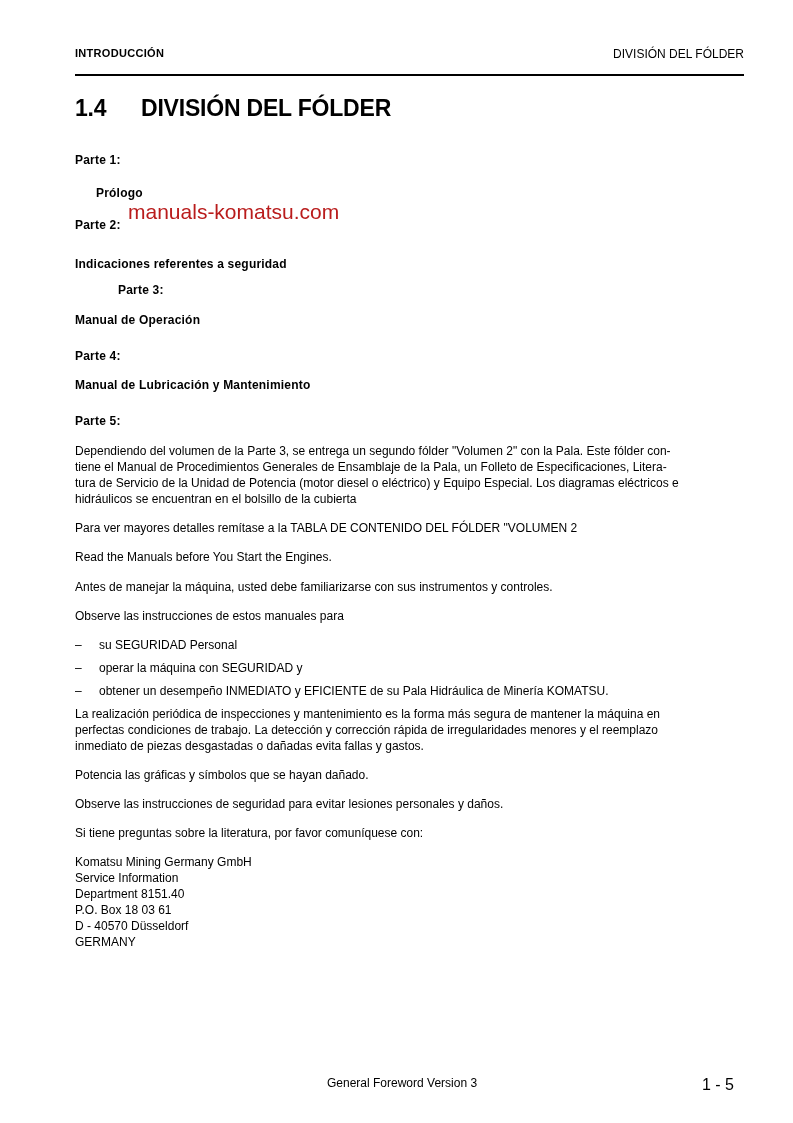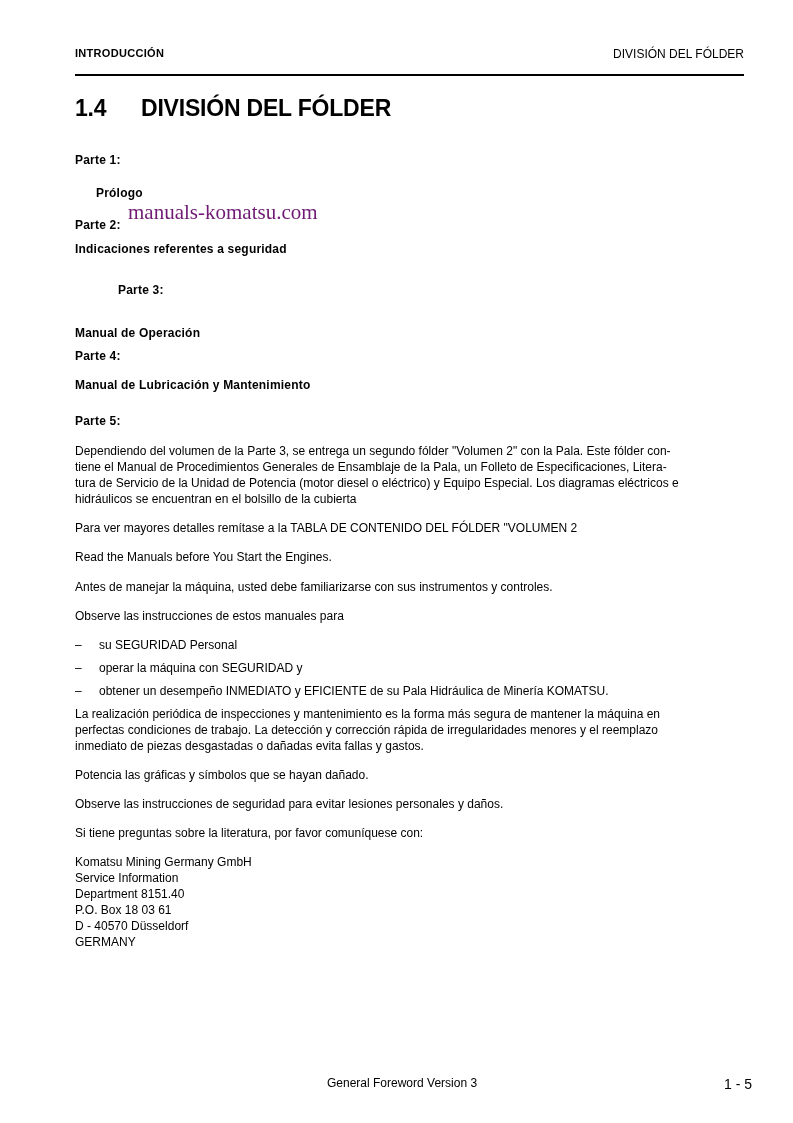--- a/index.html
+++ b/index.html
@@ -18,48 +18,48 @@
       position: absolute; left: 75px; width: 669px; top: 74px; height: 2px; background: #000;
     }
     .h1 {
       left: 75px; top: 95px; font-size: 23px; font-weight: bold; letter-spacing: -0.2px;
     }
     .h1 .num { display: inline-block; width: 66px; }
     .label {
       left: 75px; font-size: 12px; font-weight: bold; letter-spacing: 0.2px;
     }
     .watermark {
-      left: 128px; top: 200px; font-size: 21px; color: #701a75; font-family: Liberation Serif, serif;
+      left: 128px; top: 200px; font-size: 21px; color: #b91c1c;
     }
     .line { left: 75px; font-size: 12px; }
     .bullet { left: 75px; font-size: 12px; }
     .bullet .dash { display: inline-block; width: 24px; }
     .addr { position: absolute; left: 75px; top: 854px; font-size: 12px; line-height: 16px; }
     .addr div { white-space: nowrap; }
     .footer-center { left: 327px; top: 1076px; font-size: 12px; }
-    .footer-right { right: 41px; top: 1076px; font-size: 14px; }
+    .footer-right { right: 59px; top: 1076px; font-size: 16px; }
   </style>
 </head>
 <body>
 
 <div class="abs hdr-left">INTRODUCCIÓN</div>
 <div class="abs hdr-right">DIVISIÓN DEL FÓLDER</div>
 <div class="hdr-rule"></div>
 
 <div class="abs h1">
   <span class="num">1.4</span><span>DIVISIÓN DEL FÓLDER</span>
 </div>
 
 <div class="abs label" style="top:153px;">Parte 1:</div>
 <div class="abs label" style="top:186px;padding-left:21px;">Prólogo</div>
 <div class="abs label" style="top:218px;">Parte 2:</div>
 <div class="abs watermark">manuals-komatsu.com</div>
-<div class="abs label" style="top:242px;">Indicaciones referentes a seguridad</div>
+<div class="abs label" style="top:257px;">Indicaciones referentes a seguridad</div>
 <div class="abs label" style="top:283px;margin-left:43px;">Parte 3:</div>
-<div class="abs label" style="top:326px;">Manual de Operación</div>
+<div class="abs label" style="top:313px;">Manual de Operación</div>
 <div class="abs label" style="top:349px;">Parte 4:</div>
 <div class="abs label" style="top:378px;">Manual de Lubricación y Mantenimiento</div>
 <div class="abs label" style="top:414px;">Parte 5:</div>
 
 <div class="abs line" style="top:444px;">Dependiendo del volumen de la Parte 3, se entrega un segundo fólder "Volumen 2" con la Pala. Este fólder con-</div>
 <div class="abs line" style="top:460px;">tiene el Manual de Procedimientos Generales de Ensamblaje de la Pala, un Folleto de Especificaciones, Litera-</div>
 <div class="abs line" style="top:476px;">tura de Servicio de la Unidad de Potencia (motor diesel o eléctrico) y Equipo Especial. Los diagramas eléctricos e</div>
 <div class="abs line" style="top:492px;">hidráulicos se encuentran en el bolsillo de la cubierta</div>
 
 <div class="abs line" style="top:521px;">Para ver mayores detalles remítase a la TABLA DE CONTENIDO DEL FÓLDER "VOLUMEN 2</div>

